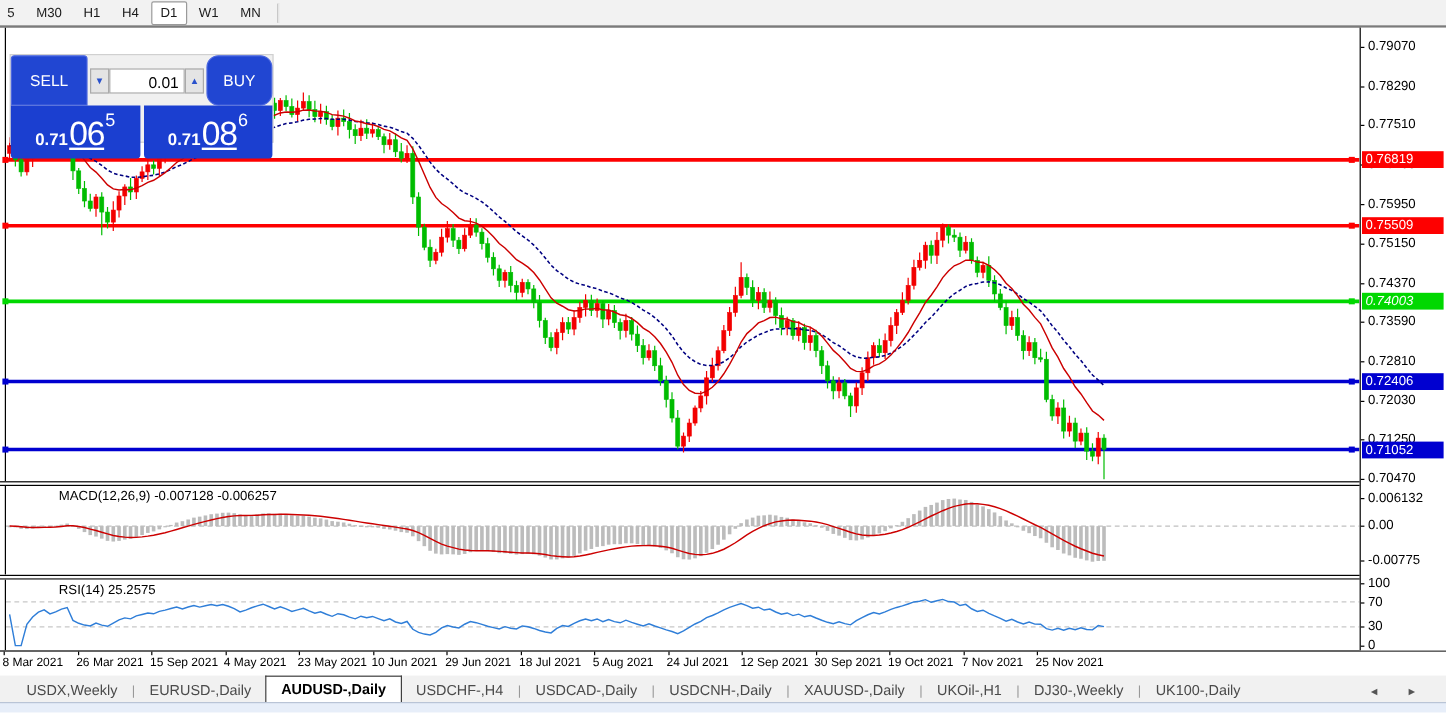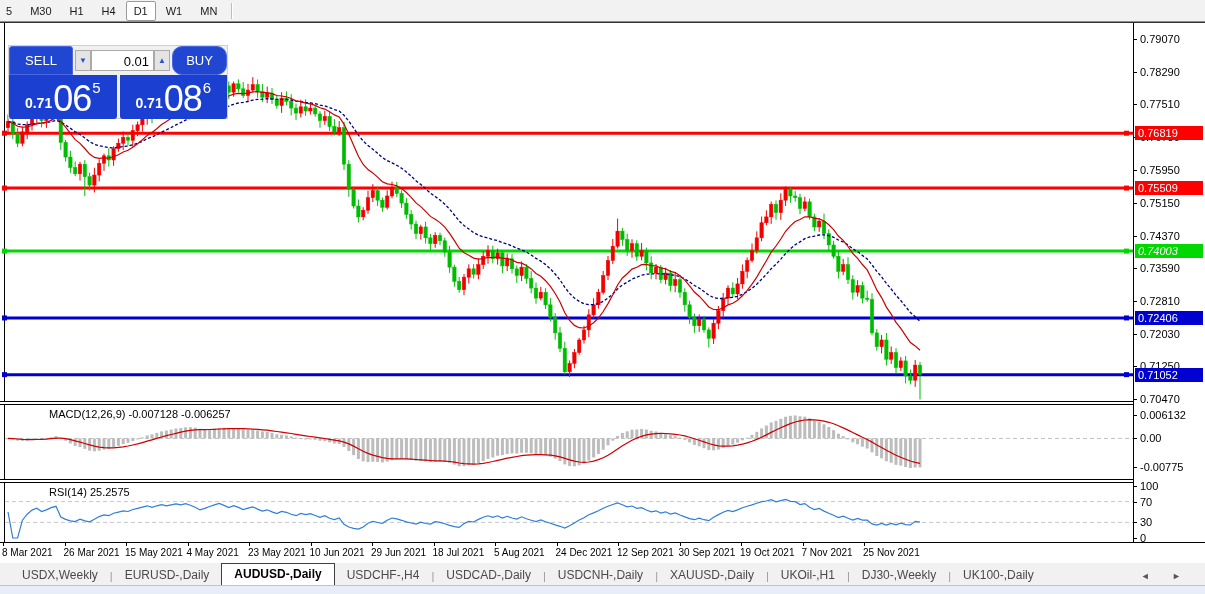--- a/index.html
+++ b/index.html
@@ -32,35 +32,35 @@
   .date-label{position:absolute;top:4px;font-size:10px;color:#000;white-space:nowrap;}
   .date-tick{position:absolute;top:0;width:1px;height:3px;background:#000;}
   .ind-label{position:absolute;left:8px;top:3px;font-size:11px;color:#000;white-space:nowrap;margin-left:41px;}
   svg{position:absolute;left:0;top:0;}
   
   #chart-title{position:absolute;left:10px;top:5px;font-size:12px;color:#000;white-space:nowrap;}
   #chart-title .tri{font-size:9px;margin-right:6px;}
   
   #trade-panel{position:absolute;left:8px;top:22px;width:220px;height:74px;background:#f0f0f0;
                border:1px solid #d0d0d0;box-sizing:border-box;}
-  #tp-top{display:flex;height:29px;}
+  #tp-top{display:flex;height:42px;}
   .tp-btn{background:#2146d2;color:#fff;font-size:13px;display:flex;align-items:center;
           justify-content:center;border-radius:3px 3px 0 0;border:1px solid #4a66e0;box-sizing:border-box;}
   #sell-btn{width:64px;}
   #buy-btn{width:55px;border-radius:10px;}
   #tp-spinner{flex:1;display:flex;align-items:center;padding:2px;}
   .spin-btn{width:16px;height:21px;background:#e4e4e4;border:1px solid #aaa;color:#2a52cc;
             font-size:8px;display:flex;align-items:center;justify-content:center;box-sizing:border-box;}
   #vol-box{flex:1;height:21px;background:#fff;border:1px solid #aaa;font-size:13px;color:#000;
            text-align:right;line-height:21px;padding-right:4px;box-sizing:border-box;}
   #tp-prices{display:flex;height:44px;gap:3px;}
   .price-pane{flex:1;background:#1b3fd0;border-radius:0 0 3px 3px;display:flex;align-items:flex-end;
               justify-content:center;color:#fff;padding-bottom:3px;box-sizing:border-box;}
   .pp-small{font-size:14px;font-weight:bold;margin:0 1px 5px 0;}
-  .pp-big{font-size:36px;line-height:34px;letter-spacing:-1px;}
+  .pp-big{font-size:28px;line-height:34px;letter-spacing:-1px;text-decoration:underline;}
   .pp-sup{font-size:15px;margin:0 0 20px 1px;}
   
   #tabbar{position:absolute;left:0;top:563px;width:1205px;height:22px;background:#f1f1f1;
           display:flex;align-items:flex-end;box-sizing:border-box;padding-left:10px;}
   .tab{height:19px;line-height:18px;padding:0 12px;font-size:12px;color:#4a4a4a;white-space:nowrap;}
   .tab.active{background:#fff;border:1px solid #404040;border-bottom:none;color:#000;font-weight:bold;height:21px;line-height:20px;}
   .tab-sep{color:#999;font-size:11px;line-height:18px;}
   #tab-arrows{margin-left:auto;margin-right:14px;color:#555;font-size:9px;line-height:18px;letter-spacing:10px;}
   #statusbar{position:absolute;left:0;top:585px;width:1205px;height:9px;background:#e7eef9;
              border-top:1px solid #b9c4d6;box-sizing:border-box;}
@@ -728,35 +728,35 @@
         </svg>
       <div class="ind-label">RSI(14) 25.2575</div>
     </div>
 
     <div id="date-axis">
         <div class="date-tick" style="left: 3px;"></div>
         <div class="date-label" style="left: 2px;">8 Mar 2021</div>
         <div class="date-tick" style="left: 64.5px;"></div>
         <div class="date-label" style="left: 63.5px;">26 Mar 2021</div>
         <div class="date-tick" style="left: 126px;"></div>
-        <div class="date-label" style="left: 125px;">15 May 2021</div>
+        <div class="date-label" style="left: 125px;">15 Sep 2021</div>
         <div class="date-tick" style="left: 187.5px;"></div>
         <div class="date-label" style="left: 186.5px;">4 May 2021</div>
         <div class="date-tick" style="left: 249px;"></div>
         <div class="date-label" style="left: 248px;">23 May 2021</div>
         <div class="date-tick" style="left: 310.5px;"></div>
         <div class="date-label" style="left: 309.5px;">10 Jun 2021</div>
         <div class="date-tick" style="left: 372px;"></div>
         <div class="date-label" style="left: 371px;">29 Jun 2021</div>
         <div class="date-tick" style="left: 433.5px;"></div>
         <div class="date-label" style="left: 432.5px;">18 Jul 2021</div>
         <div class="date-tick" style="left: 495px;"></div>
         <div class="date-label" style="left: 494px;">5 Aug 2021</div>
         <div class="date-tick" style="left: 556.5px;"></div>
-        <div class="date-label" style="left: 555.5px;">24 Dec 2021</div>
+        <div class="date-label" style="left: 555.5px;">24 Jul 2021</div>
         <div class="date-tick" style="left: 618px;"></div>
         <div class="date-label" style="left: 617px;">12 Sep 2021</div>
         <div class="date-tick" style="left: 679.5px;"></div>
         <div class="date-label" style="left: 678.5px;">30 Sep 2021</div>
         <div class="date-tick" style="left: 741px;"></div>
         <div class="date-label" style="left: 740px;">19 Oct 2021</div>
         <div class="date-tick" style="left: 802.5px;"></div>
         <div class="date-label" style="left: 801.5px;">7 Nov 2021</div>
         <div class="date-tick" style="left: 864px;"></div>
         <div class="date-label" style="left: 863px;">25 Nov 2021</div>

